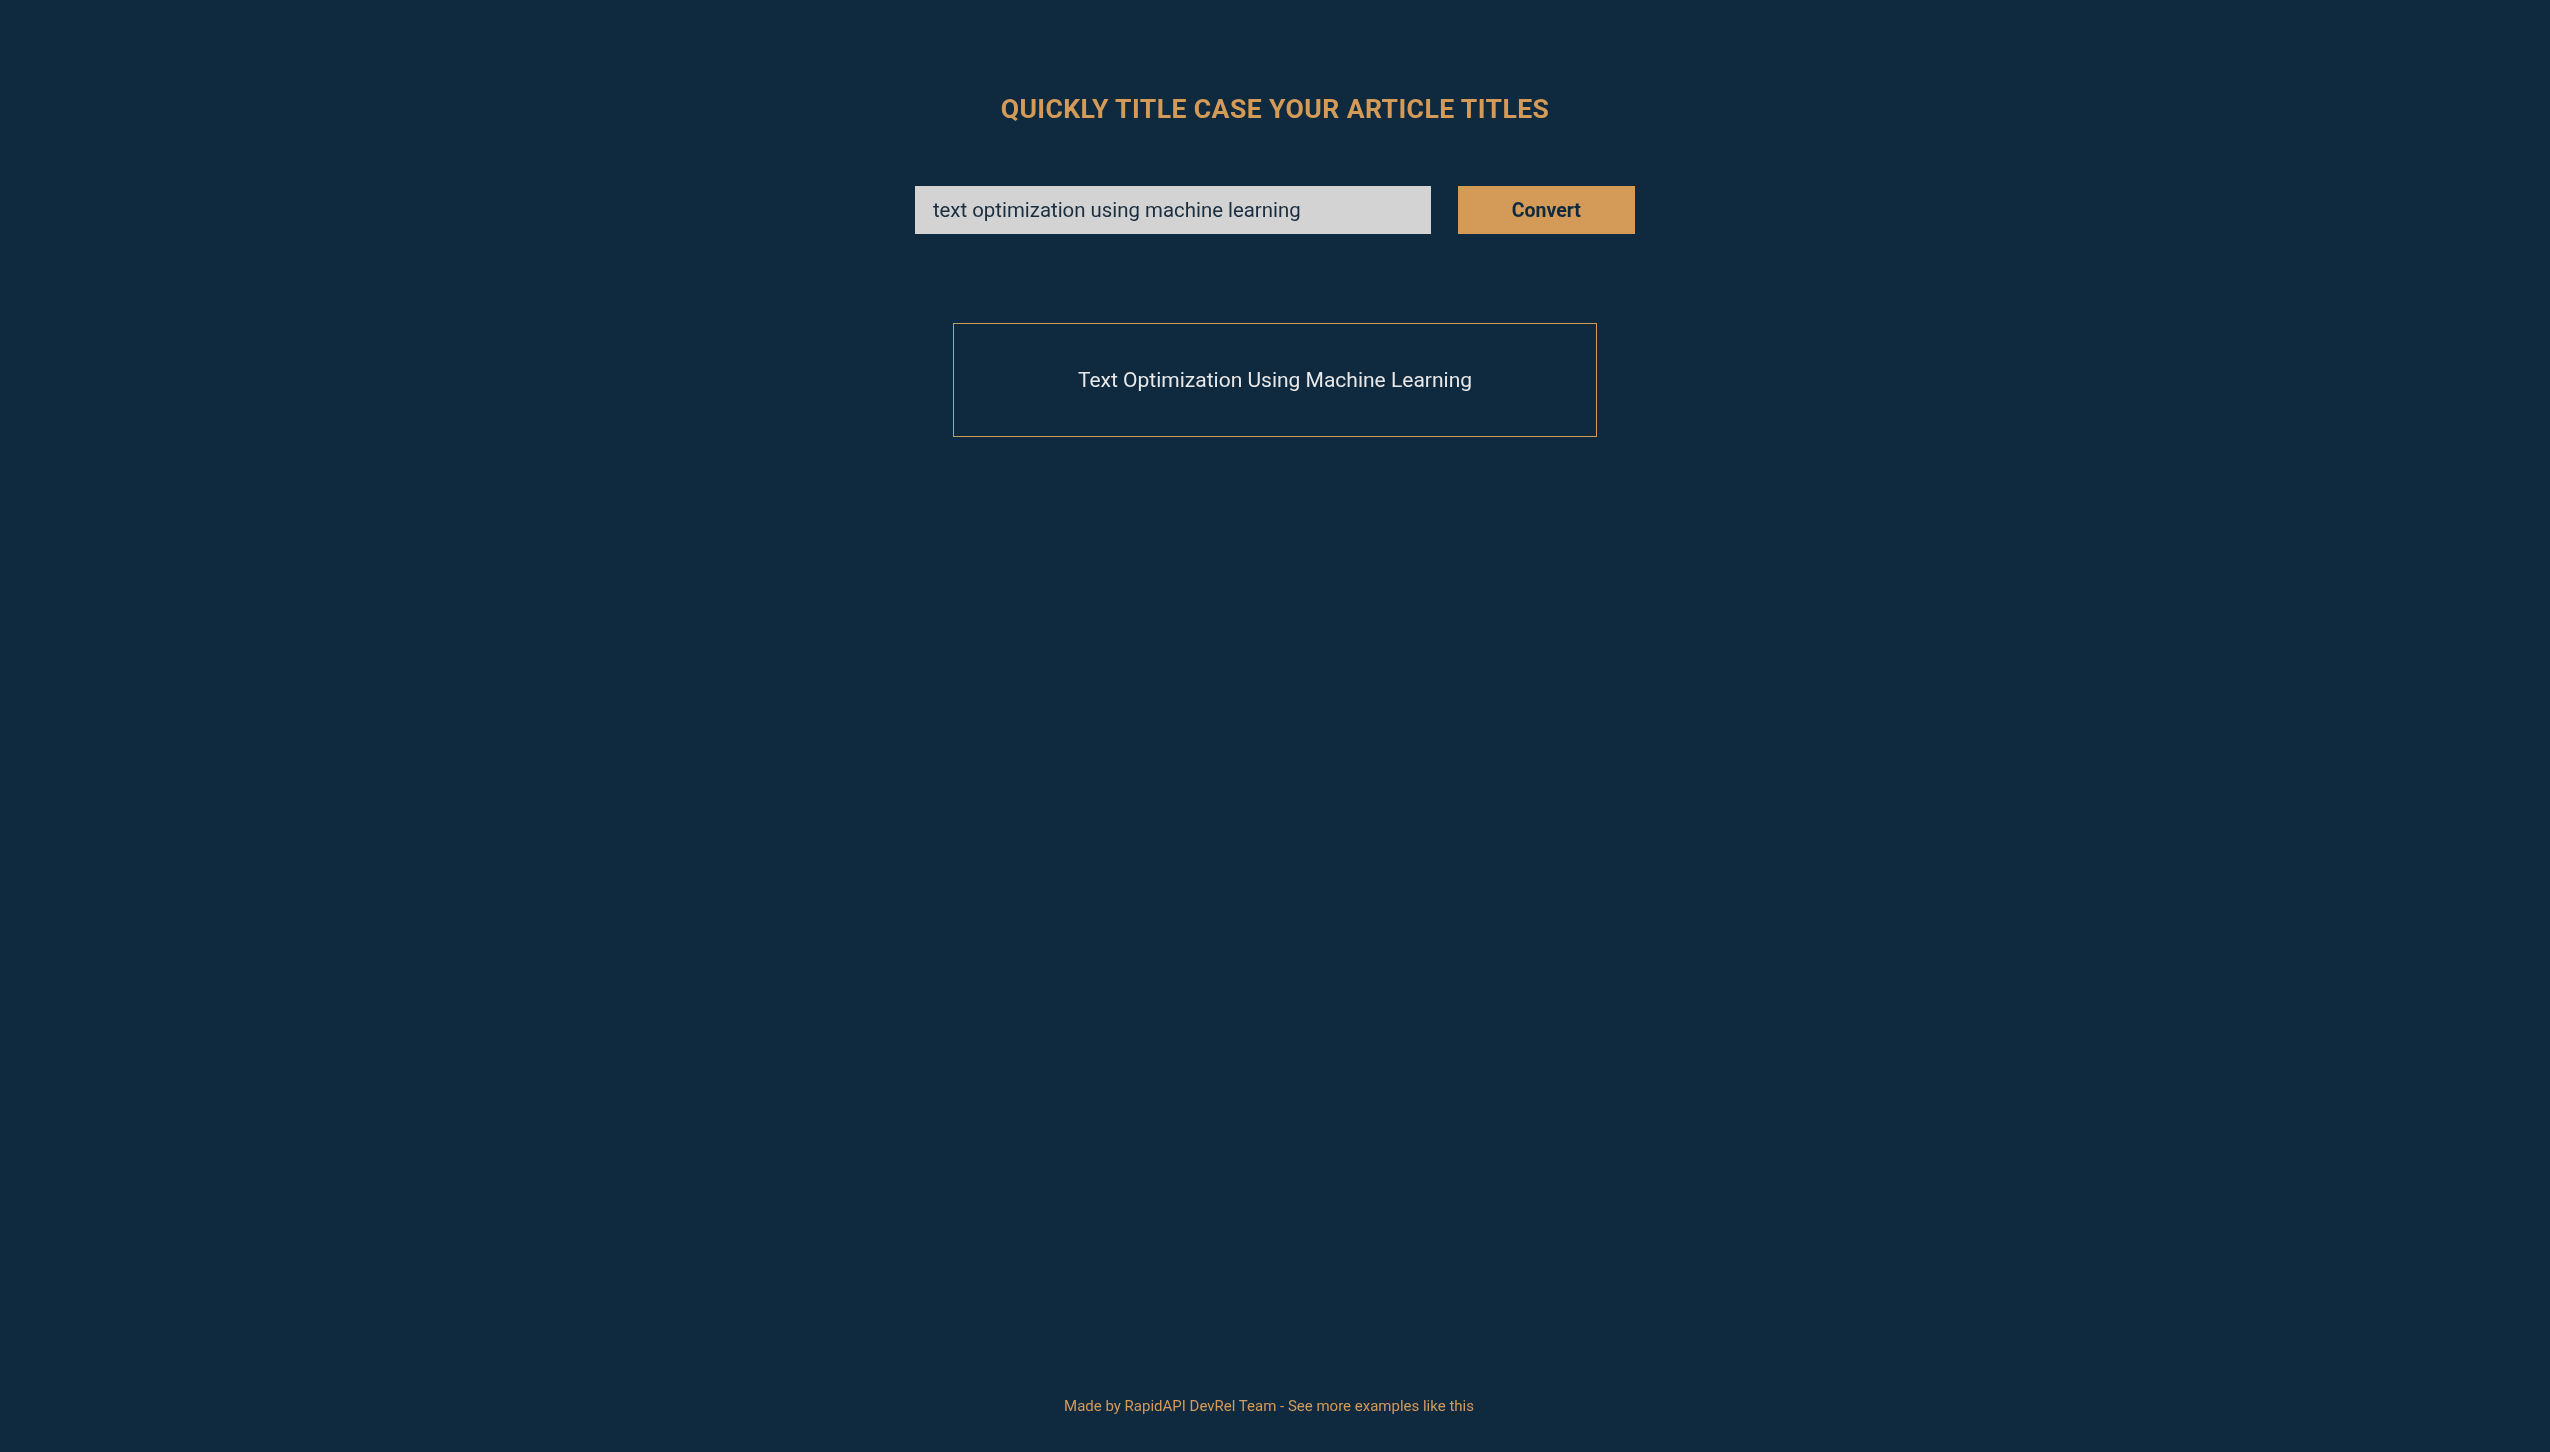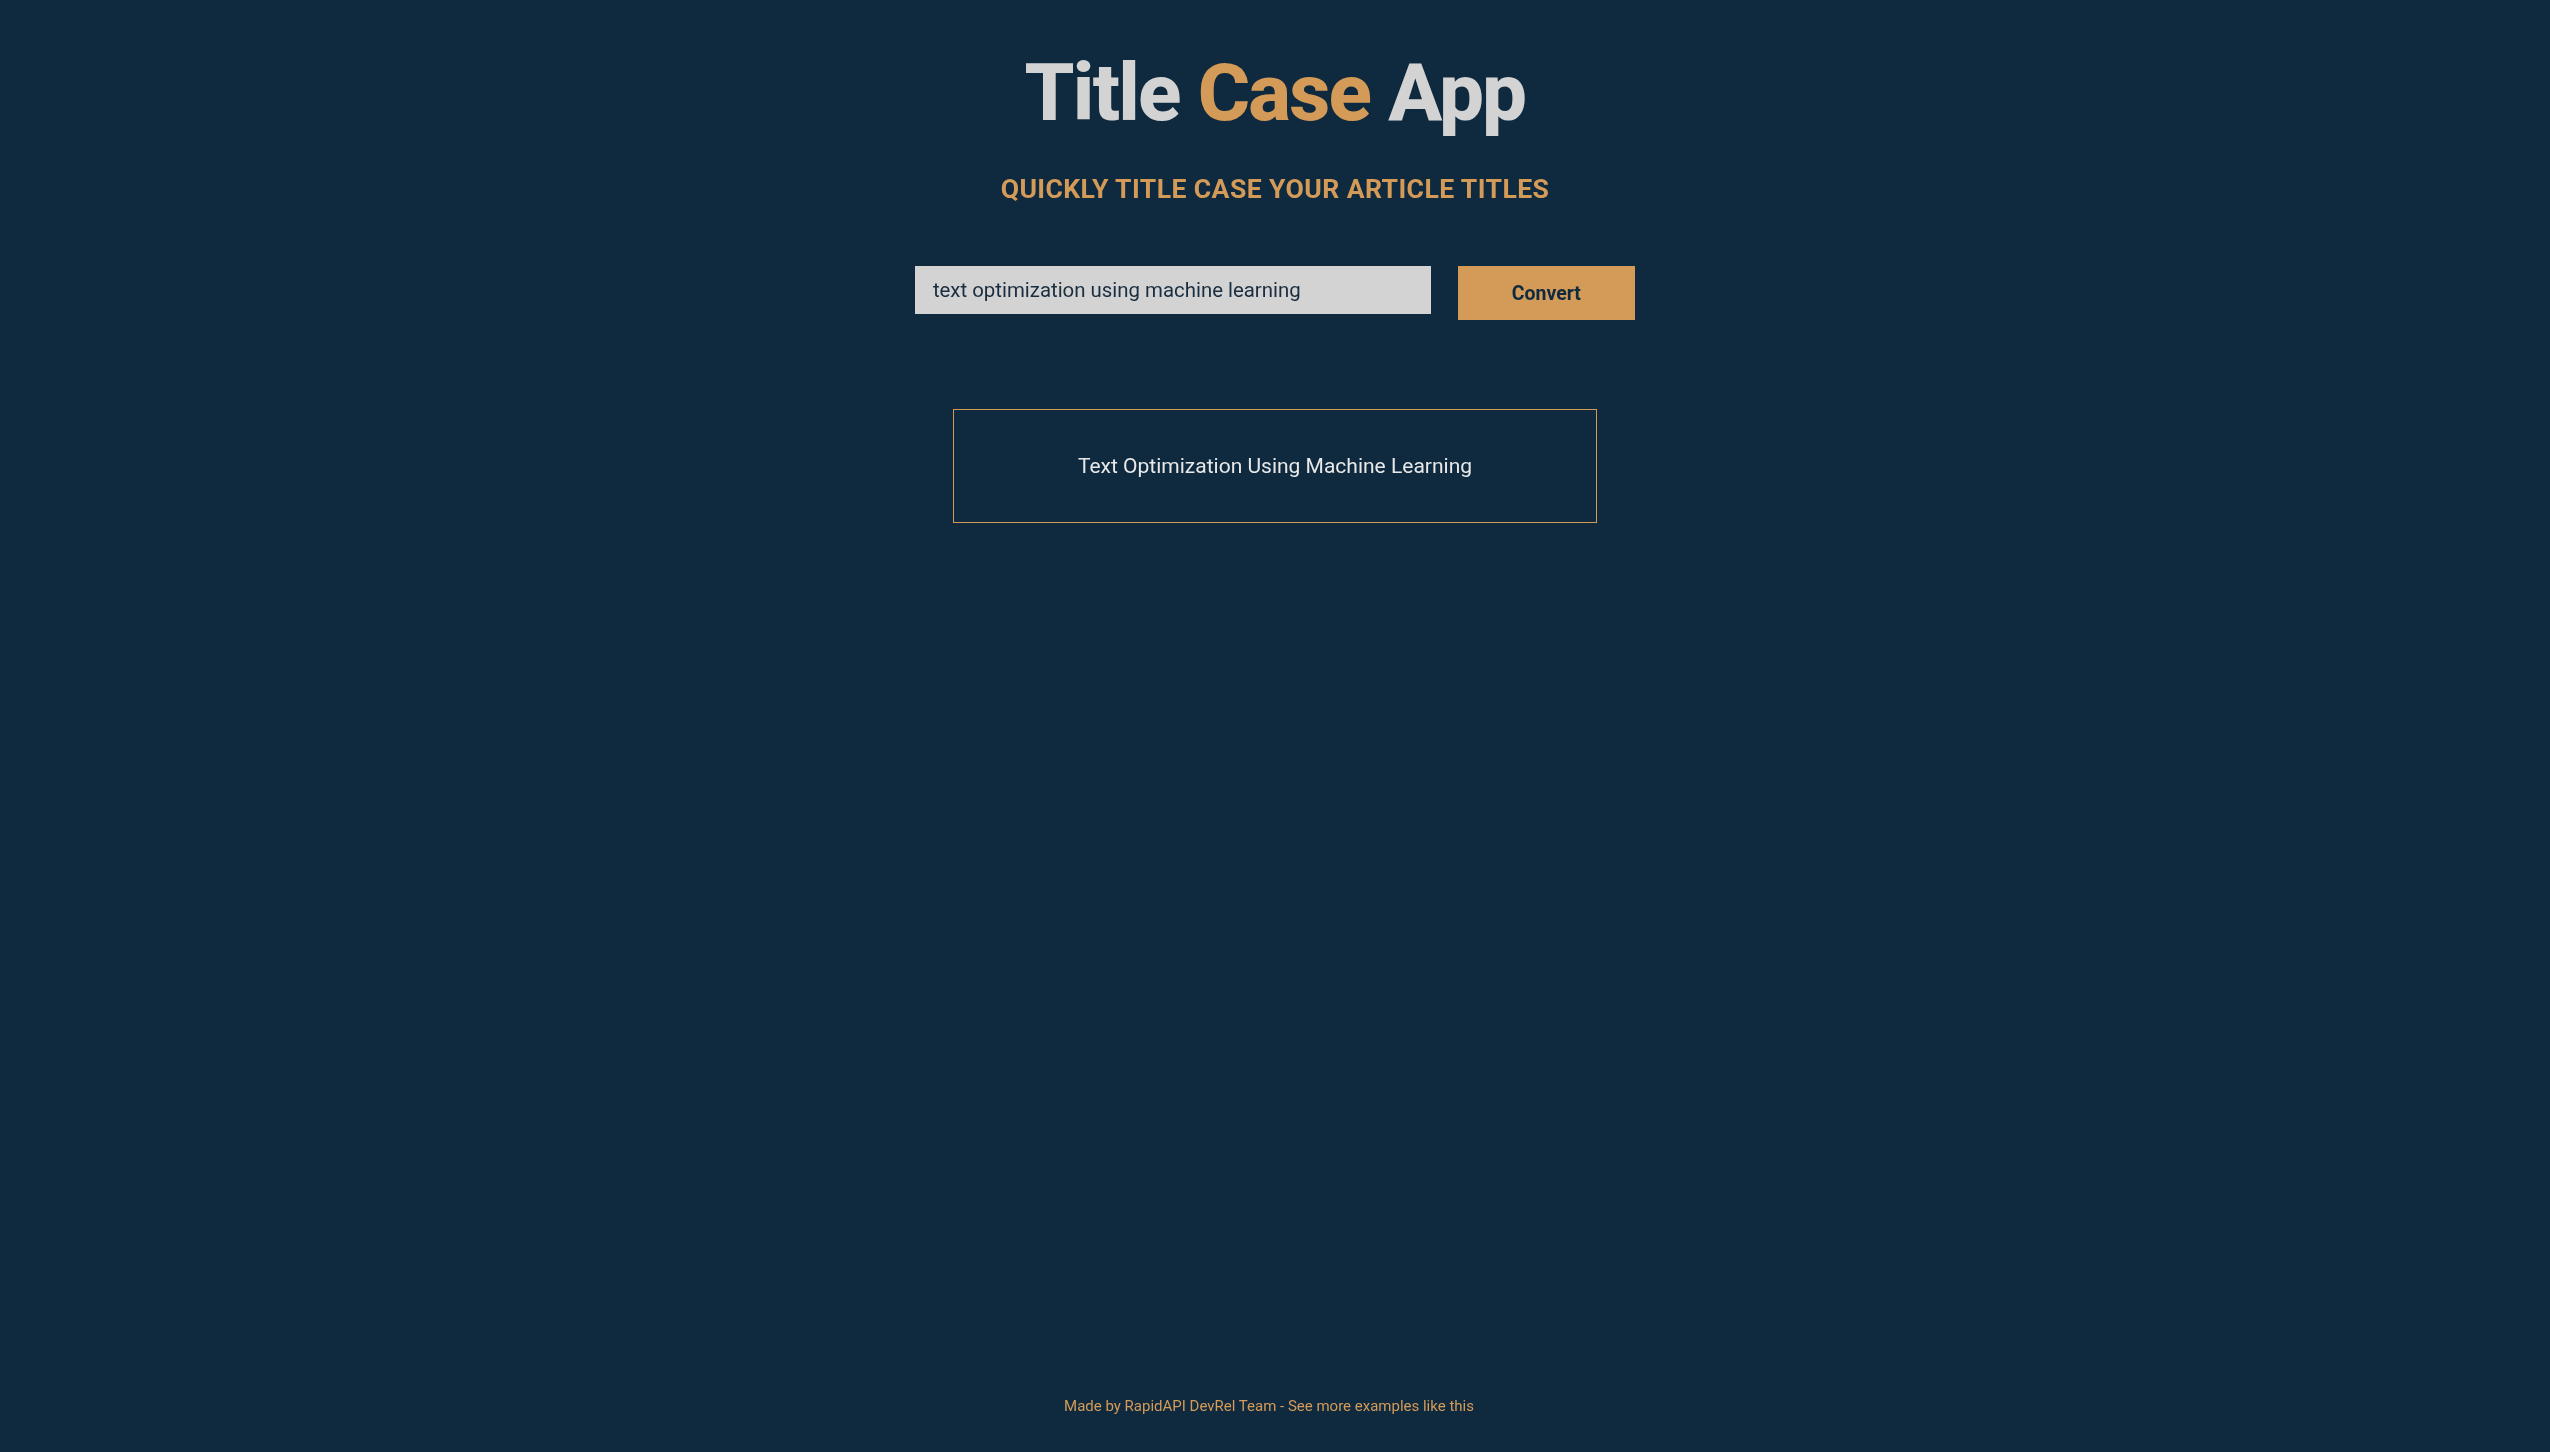--- a/index.html
+++ b/index.html
@@ -65,21 +65,21 @@
       outline: none;
       font-family: inherit;
     }
 
     .text-input::placeholder {
       color: #1a2e3f;
     }
 
     .convert-btn {
       width: 177px;
-      height: 54px;
+      height: 48px;
       background-color: #d49a58;
       border: none;
       font-size: 19.5px;
       font-weight: 700;
       color: #0f2a3f;
       cursor: pointer;
       font-family: inherit;
     }
 
     .result-box {
@@ -104,23 +104,20 @@
       text-align: center;
       color: #d49a58;
       font-size: 15px;
       font-weight: 400;
     }
   </style>
 </head>
 <body>
 
 <div class="header">
-  <h1 class="title">
-    <span>Title </span><span class="accent">Case</span><span> App</span>
-  </h1>
   <h2 class="subtitle">QUICKLY TITLE CASE YOUR ARTICLE TITLES</h2>
 </div>
 
 <div class="input-row">
   <input type="text" class="text-input" value="text optimization using machine learning" style="">
   <button class="convert-btn">Convert</button>
 </div>
 
 <div class="result-box">
   <p class="result-text">Text Optimization Using Machine Learning</p>

